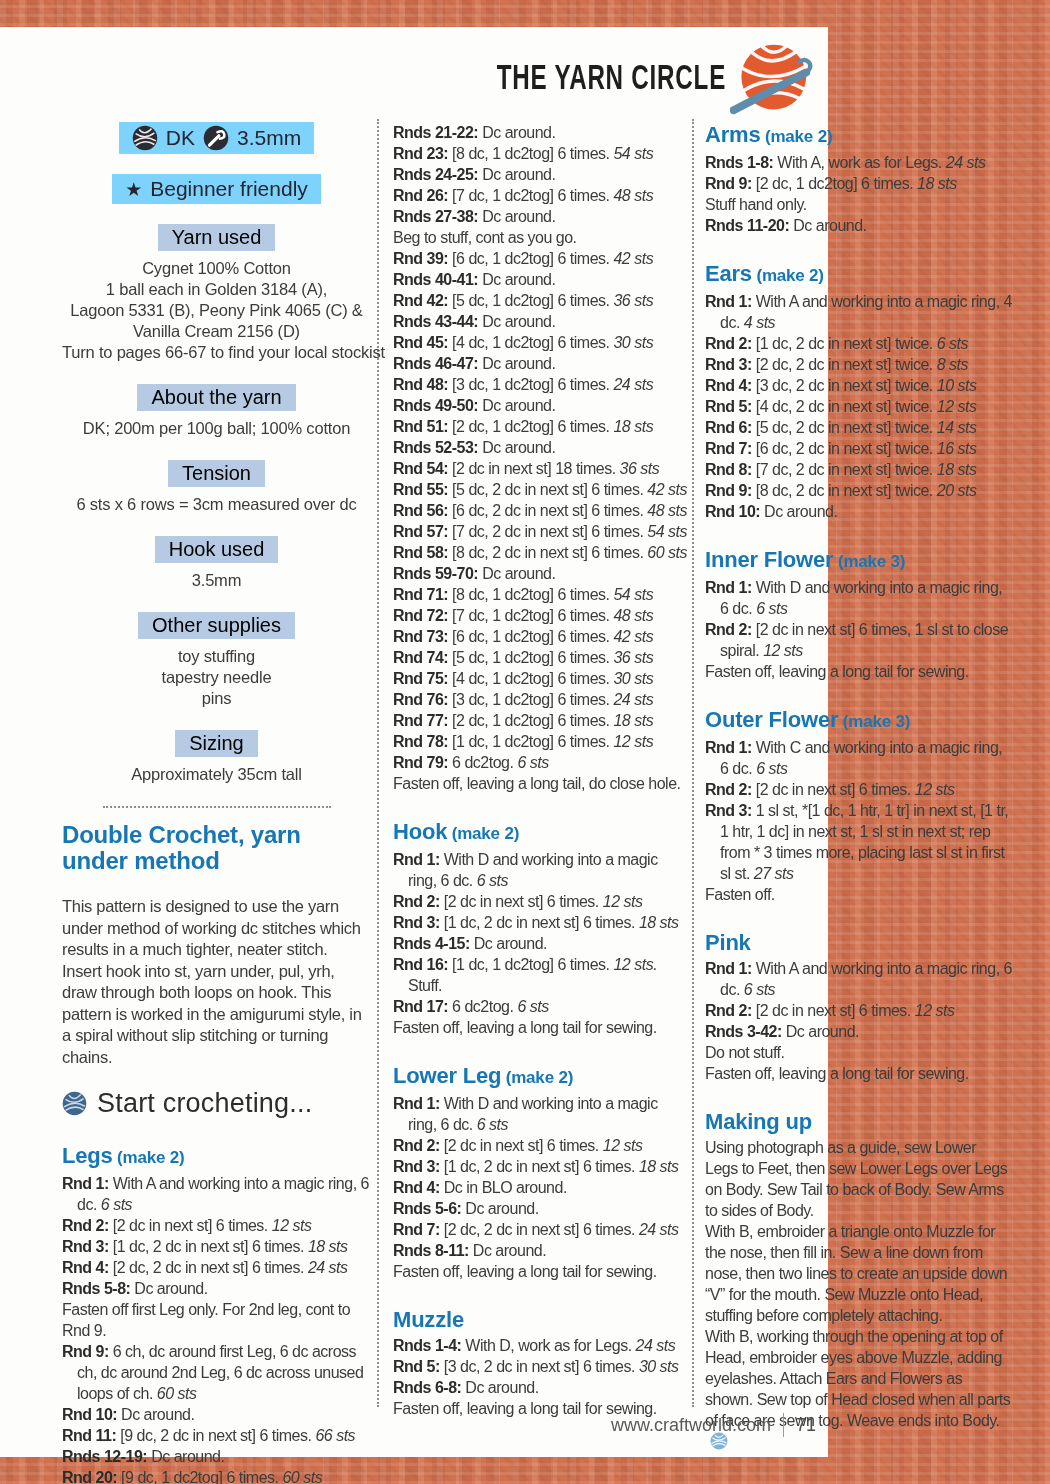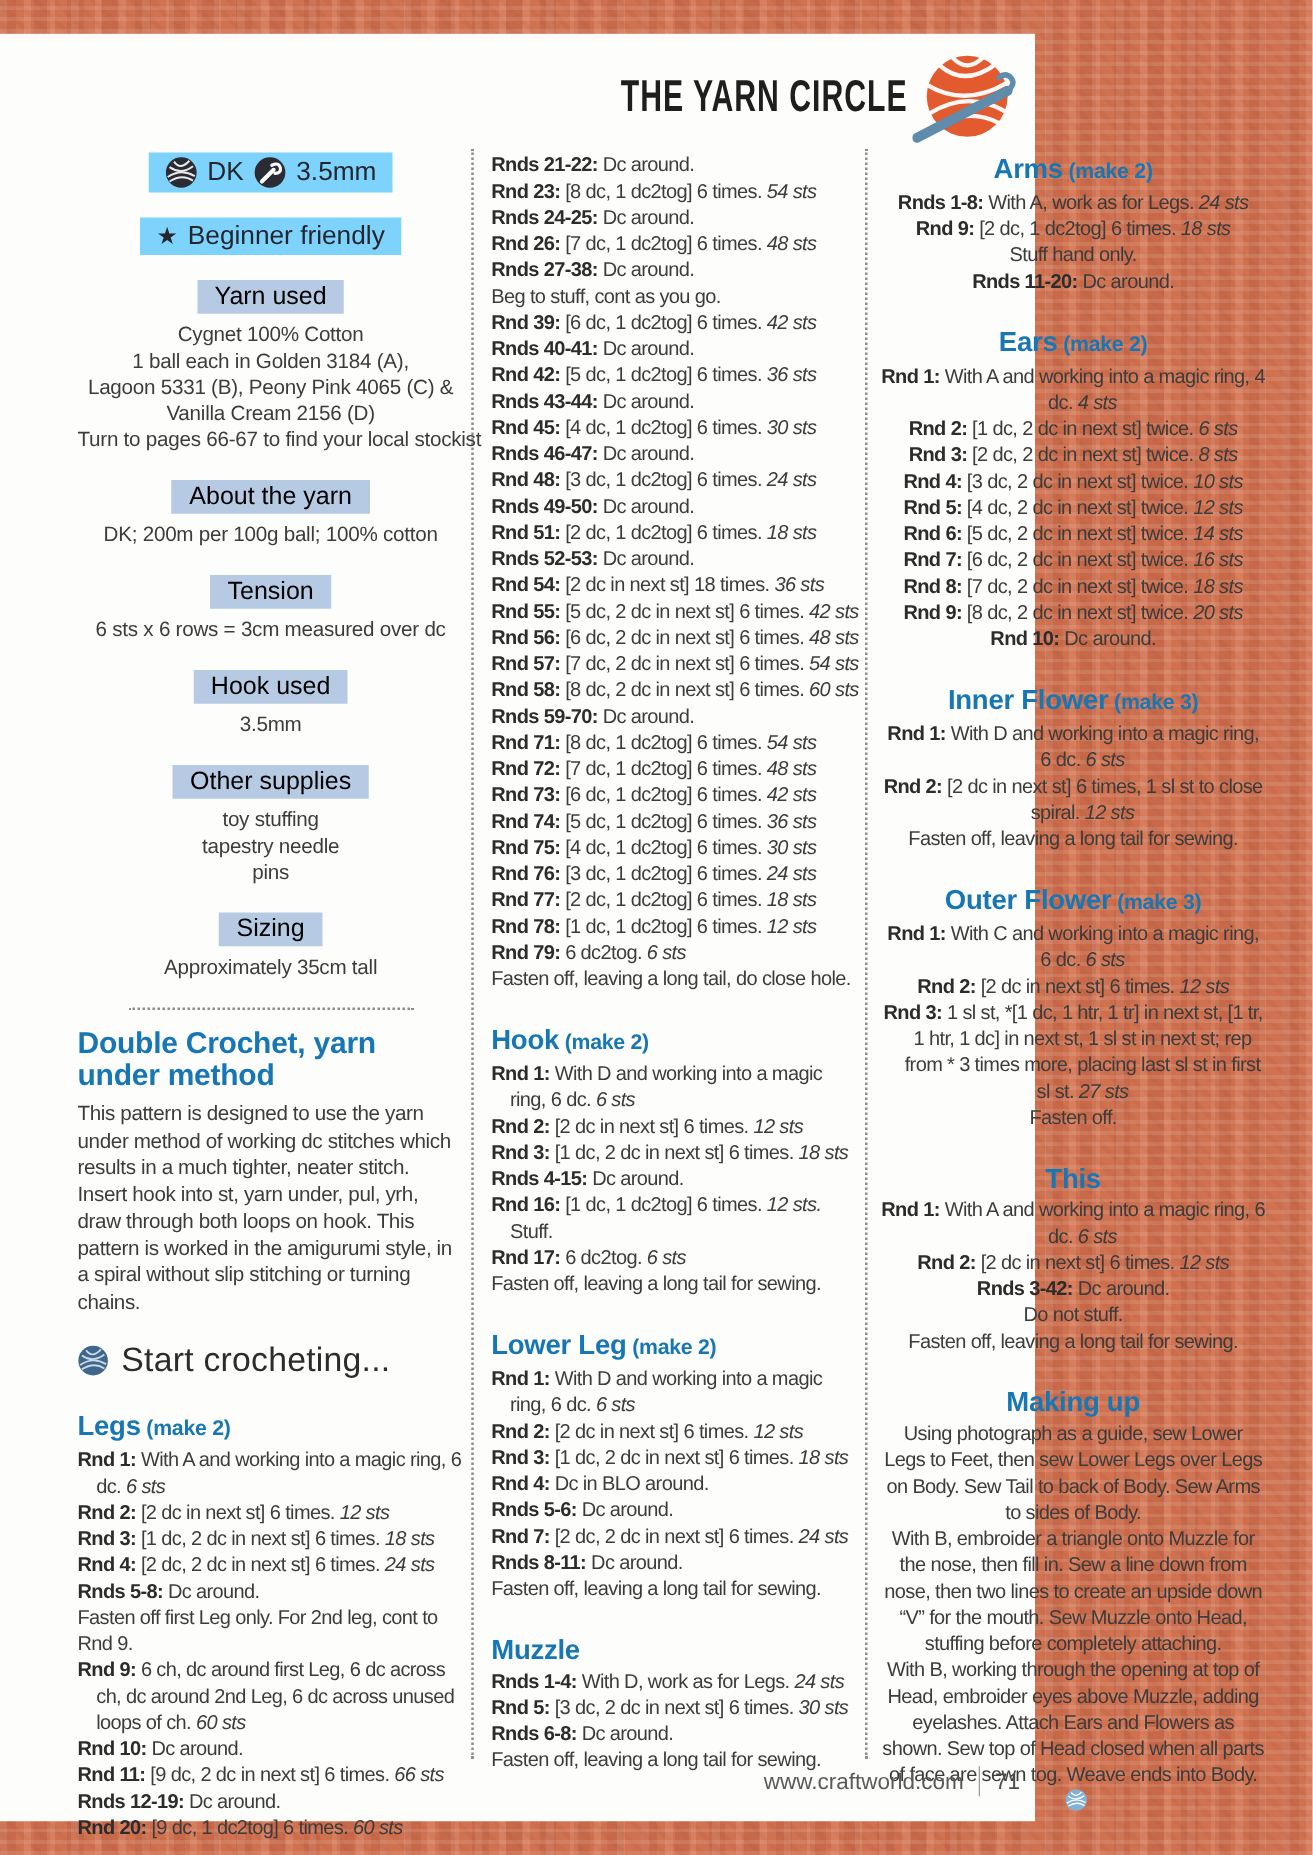--- a/index.html
+++ b/index.html
@@ -18,31 +18,31 @@
   .logo{position:absolute;top:8px;right:14px;display:flex;align-items:center;gap:4px;}
   .logo-text{display:inline-block;font-weight:bold;font-size:31px;letter-spacing:1px;color:#1e1e1e;
     transform:scaleX(.78) scaleY(1.15);transform-origin:right center;white-space:nowrap;}
   
   .vdiv{position:absolute;top:92px;height:1288px;width:0;border-left:2px dotted #8d8d8d;}
   .d1{left:377px;} .d2{left:692px;}
   
   .col{position:absolute;top:95px;}
   .col-left{left:62px;width:309px;}
   .col-mid{left:393px;width:294px;}
-  .col-right{left:705px;width:307px;text-align:center;}
+  .col-right{left:705px;width:307px;}
   
   .badge{display:table;margin:0 auto 20px;background:#7dd3fc;padding:3px 13px;font-size:21px;color:#25252f;}
   .badge-inner{display:flex;align-items:center;gap:8px;}
   .badge .star{font-size:19px;}
   .info-sec{margin-bottom:21px;}
   .info-head{display:table;margin:0 auto 7px;background:#b6cbe3;padding:2px 14px;font-size:20px;color:#000000;}
   .info-line{margin:0;text-align:center;font-size:16.5px;line-height:21px;color:#3c3c3c;letter-spacing:-.2px;white-space:nowrap;}
   .hdiv{width:228px;margin:8px auto 14px;border-top:2.5px dotted #8d8d8d;height:0;}
   
-  .intro-head{margin:0 0 7px;font-size:24px;line-height:26px;font-weight:bold;color:#1777b4;letter-spacing:-.2px;}
+  .intro-head{margin:0 0 22px;font-size:24px;line-height:26px;font-weight:bold;color:#1777b4;letter-spacing:-.2px;}
   .intro-body{margin:0 0 20px;font-size:16.5px;line-height:21.5px;color:#3c3c3c;letter-spacing:-.3px;}
   .start-row{display:flex;align-items:center;gap:10px;font-size:27px;color:#2c2c2c;margin:4px 0 24px;letter-spacing:.2px;}
   
   .psec{margin-bottom:25px;}
   .psec:last-child{margin-bottom:0;}
   .phead{margin:0 0 2px;font-size:22px;line-height:26px;font-weight:bold;color:#1777b4;letter-spacing:-.2px;}
   .phead .sub{font-size:17px;}
   .pline{margin:0;font-size:16px;line-height:21px;color:#3c3c3c;letter-spacing:-.5px;}
   .pline.hang{padding-left:15px;text-indent:-15px;}
   .pline .b{font-weight:bold;color:#2c2c2c;}
@@ -271,21 +271,21 @@
         <p class="pline">Fasten off, leaving a long tail for sewing.</p>
       </div>
       <div class="psec">
         <h3 class="phead"><span>Outer Flower</span><span class="sub"> (make 3)</span></h3>
         <p class="pline hang"><span class="b">Rnd 1:</span><span> With C and working into a magic ring, 6 dc. </span><span class="i">6 sts</span></p>
         <p class="pline hang"><span class="b">Rnd 2:</span><span> [2 dc in next st] 6 times. </span><span class="i">12 sts</span></p>
         <p class="pline hang"><span class="b">Rnd 3:</span><span> 1 sl st, *[1 dc, 1 htr, 1 tr] in next st, [1 tr, 1 htr, 1 dc] in next st, 1 sl st in next st; rep from * 3 times more, placing last sl st in first sl st. </span><span class="i">27 sts</span></p>
         <p class="pline">Fasten off.</p>
       </div>
       <div class="psec">
-        <h3 class="phead"><span>This</span></h3>
+        <h3 class="phead"><span>Pink</span></h3>
         <p class="pline hang"><span class="b">Rnd 1:</span><span> With A and working into a magic ring, 6 dc. </span><span class="i">6 sts</span></p>
         <p class="pline hang"><span class="b">Rnd 2:</span><span> [2 dc in next st] 6 times. </span><span class="i">12 sts</span></p>
         <p class="pline hang"><span class="b">Rnds 3-42:</span><span> Dc around.</span></p>
         <p class="pline">Do not stuff.</p>
         <p class="pline">Fasten off, leaving a long tail for sewing.</p>
       </div>
       <div class="psec">
         <h3 class="phead"><span>Making up</span></h3>
         <p class="pline">Using photograph as a guide, sew Lower Legs to Feet, then sew Lower Legs over Legs on Body. Sew Tail to back of Body. Sew Arms to sides of Body.</p>
         <p class="pline">With B, embroider a triangle onto Muzzle for the nose, then fill in. Sew a line down from nose, then two lines to create an upside down “V” for the mouth. Sew Muzzle onto Head, stuffing before completely attaching.</p>

